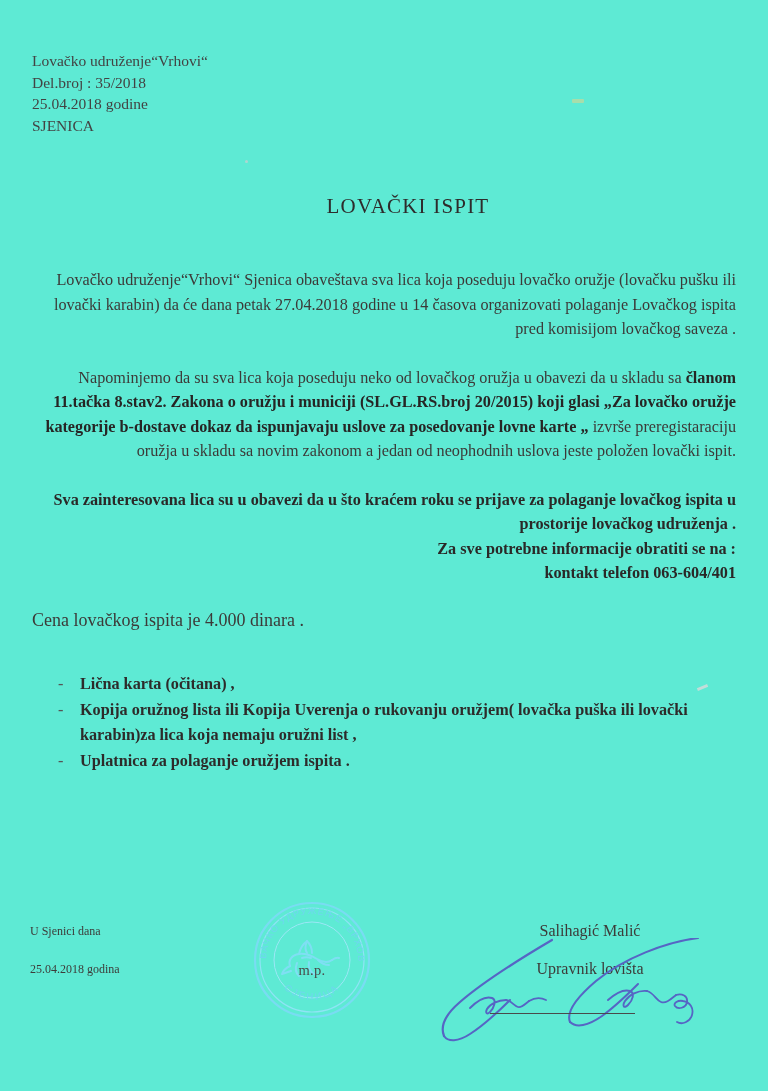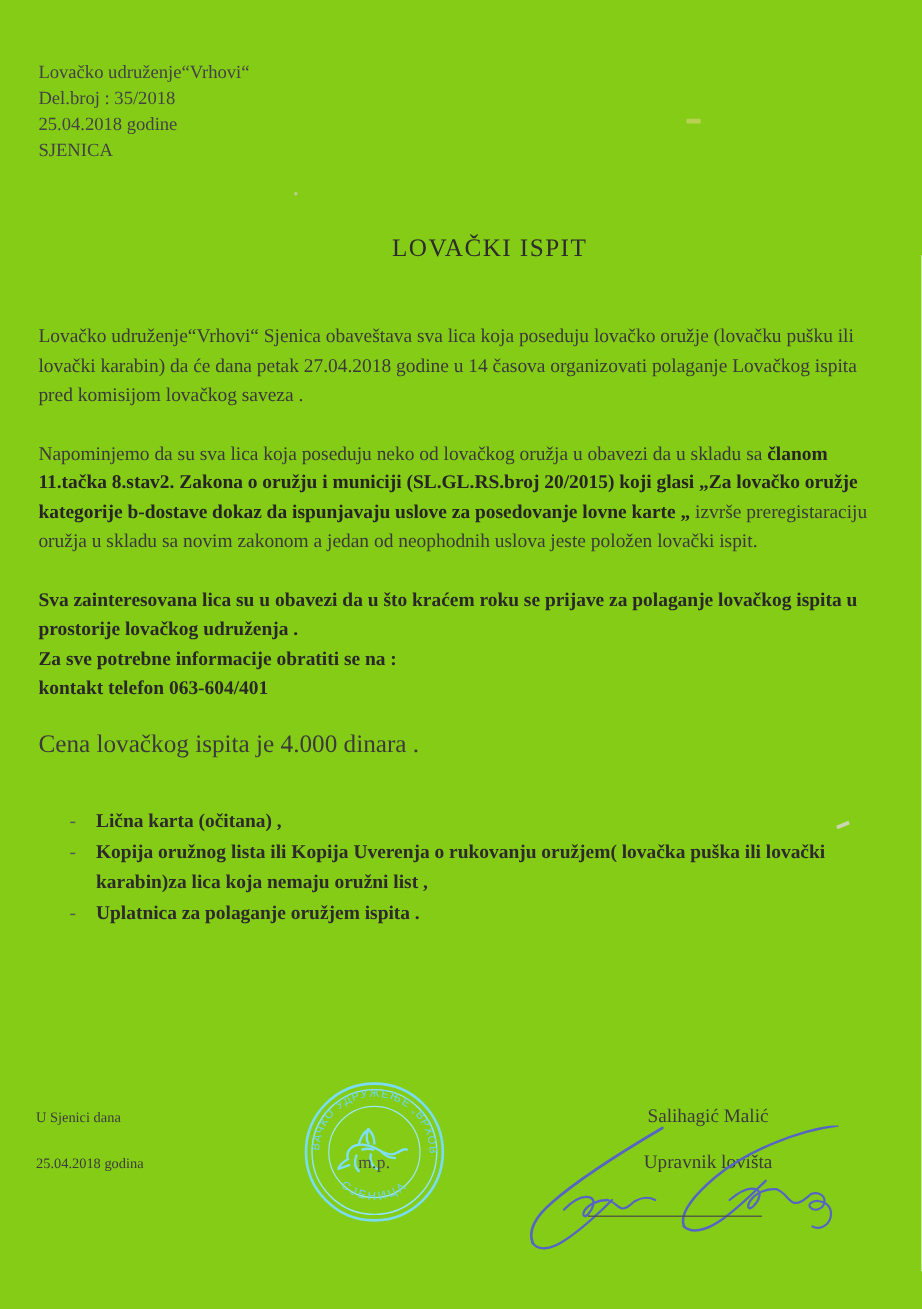--- a/index.html
+++ b/index.html
@@ -11,21 +11,21 @@
   body {
     font-family: "Liberation Serif", "DejaVu Serif", serif;
     color: #3a3a3a;
     -webkit-font-smoothing: antialiased;
   }
   .page {
     position: relative;
     width: 768px;
     height: 1091px;
     margin: 0 auto;
-    background: #84cc16;
+    background: #5eead4;
     overflow: hidden;
   }
 
   
   .header-block {
     position: absolute;
     left: 32px;
     top: 50px;
     font-size: 15.5px;
     line-height: 21.5px;
@@ -84,38 +84,38 @@
   .body-area {
     position: absolute;
     left: 32px;
     top: 268px;
     width: 704px;
   }
   .para {
     font-size: 16.2px;
     line-height: 24.5px;
     margin: 0 0 14px 0;
-    text-align: left;
+    text-align: right;
     color: #3c3a38;
   }
   .para.tight { margin-bottom: 0; }
   .para b, .para strong {
     font-weight: bold;
     color: #262524;
   }
   .para-bold {
     font-weight: bold;
     color: #2a2827;
   }
   .spacer-s { height: 10px; }
   .spacer-m { height: 22px; }
   .spacer-l { height: 30px; }
 
   .price-line {
-    font-size: 21px;
+    font-size: 18px;
     line-height: 24px;
     margin: 0;
     color: #3c3a38;
   }
 
   
   .docs-heading {
     font-size: 16.8px;
     letter-spacing: 1.1px;
     color: #2f2d2c;

